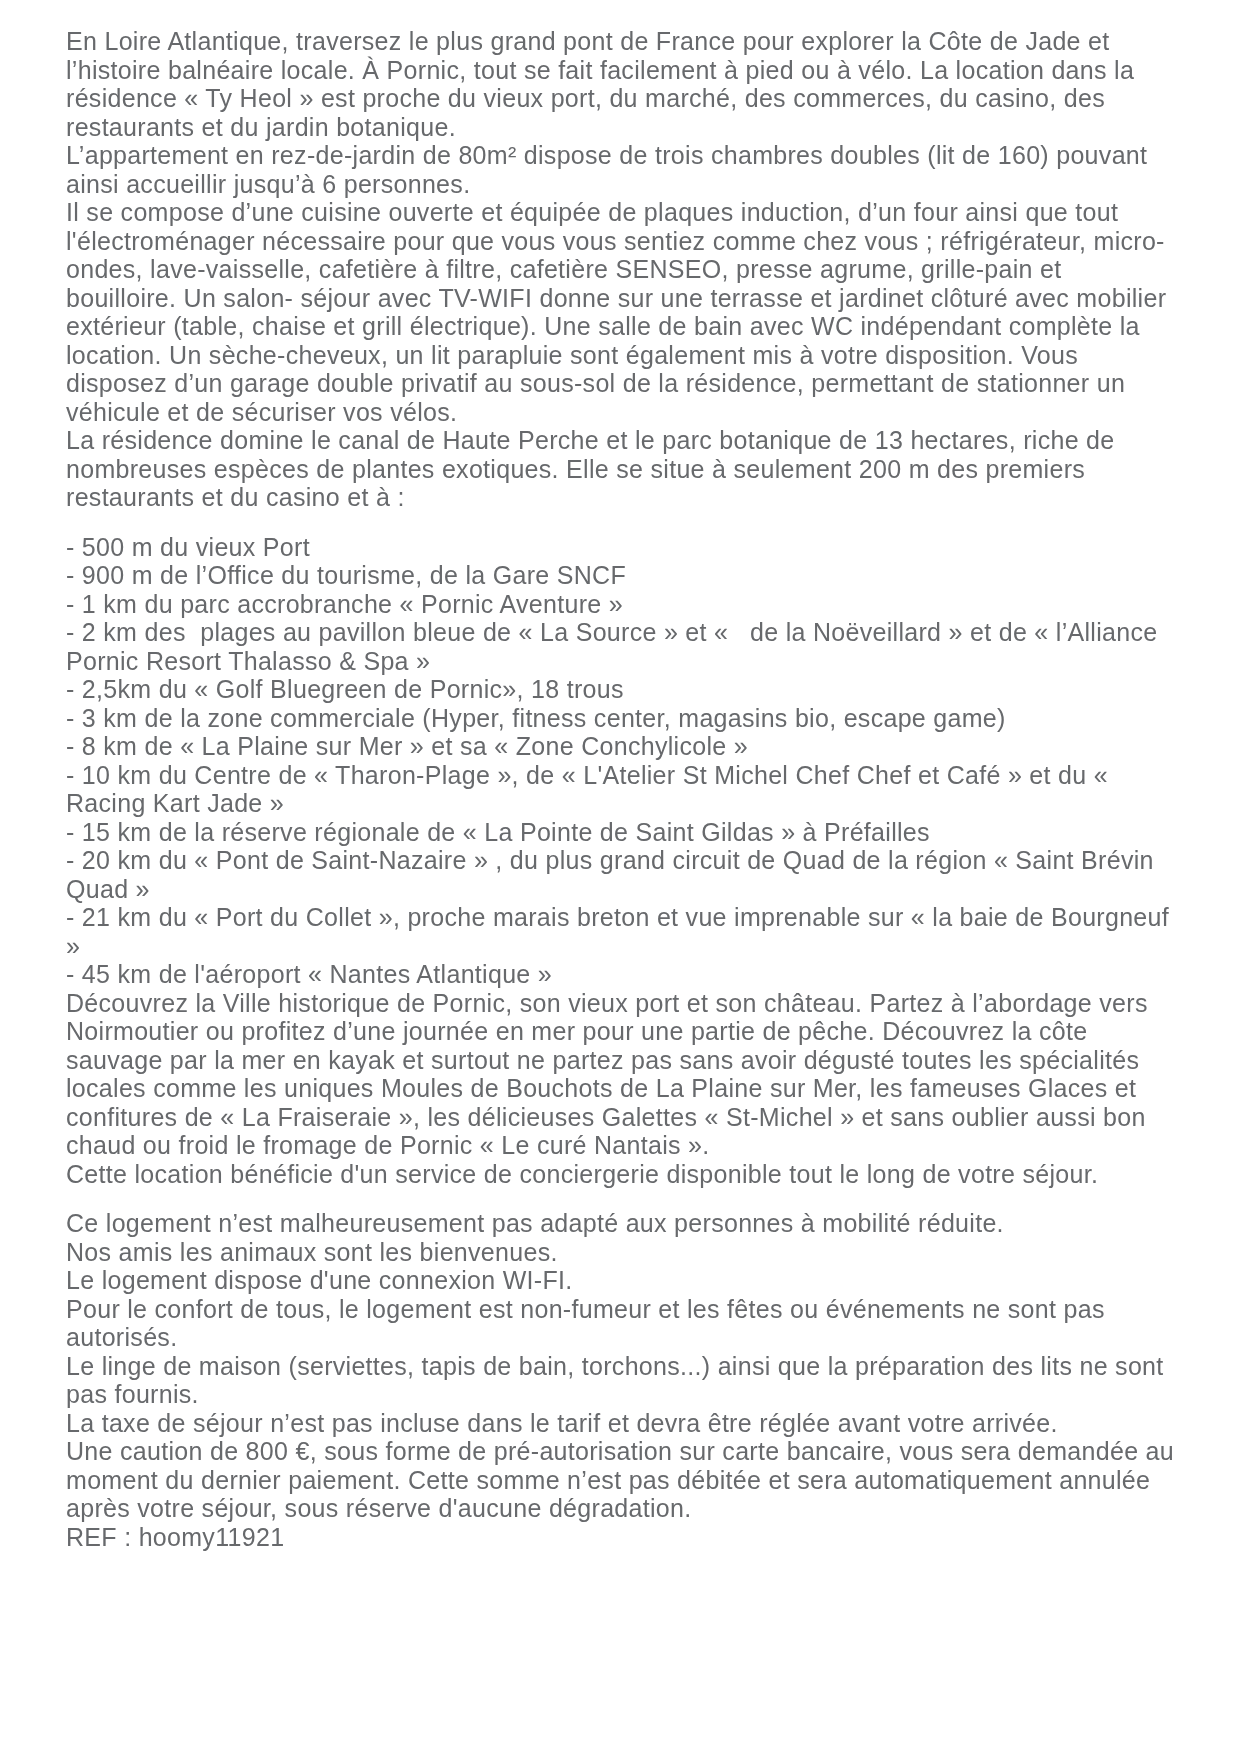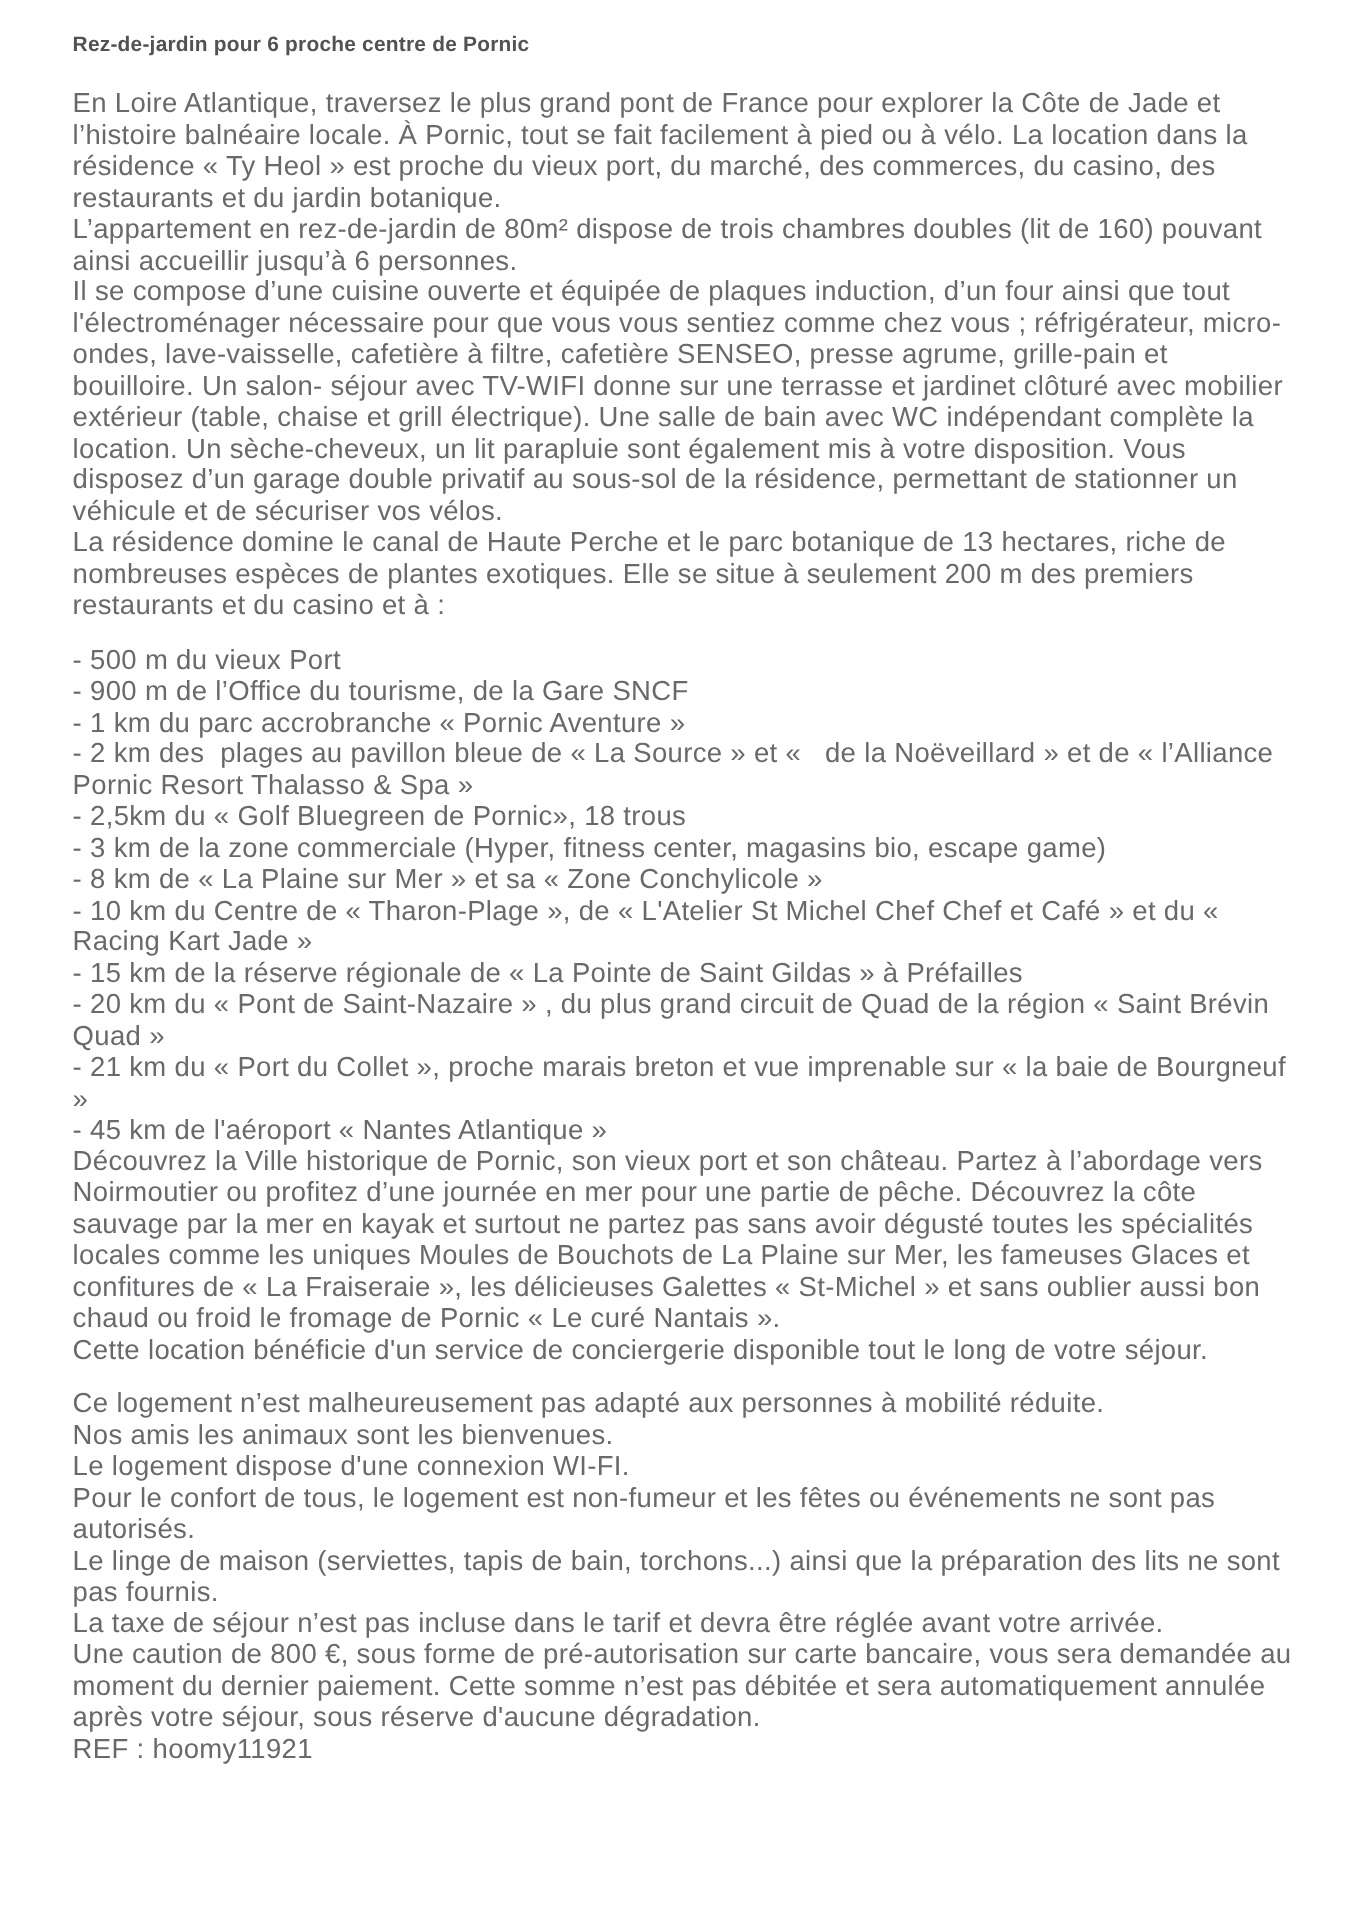--- a/index.html
+++ b/index.html
@@ -39,21 +39,20 @@
     word-wrap: break-word;
   }
   .para:last-child {
     margin-bottom: 0;
   }
 </style>
 </head>
 <body>
 
 <main class="doc">
-  <h1 class="title">Rez-de-jardin pour 6 proche centre de Pornic</h1>
   <div class="body-text" id="doc-body">
       <p class="para">En Loire Atlantique, traversez le plus grand pont de France pour explorer la Côte de Jade et l’histoire balnéaire locale. À Pornic, tout se fait facilement à pied ou à vélo. La location dans la résidence « Ty Heol » est proche du vieux port, du marché, des commerces, du casino, des restaurants et du jardin botanique.
 L’appartement en rez-de-jardin de 80m² dispose de trois chambres doubles (lit de 160) pouvant ainsi accueillir jusqu’à 6 personnes.
 Il se compose d’une cuisine ouverte et équipée de plaques induction, d’un four ainsi que tout l'électroménager nécessaire pour que vous vous sentiez comme chez vous ; réfrigérateur, micro-ondes, lave-vaisselle, cafetière à filtre, cafetière SENSEO, presse agrume, grille-pain et bouilloire. Un salon- séjour avec TV-WIFI donne sur une terrasse et jardinet clôturé avec mobilier extérieur (table, chaise et grill électrique). Une salle de bain avec WC indépendant complète la location. Un sèche-cheveux, un lit parapluie sont également mis à votre disposition. Vous disposez d’un garage double privatif au sous-sol de la résidence, permettant de stationner un véhicule et de sécuriser vos vélos.
 La résidence domine le canal de Haute Perche et le parc botanique de 13 hectares, riche de nombreuses espèces de plantes exotiques. Elle se situe à seulement 200 m des premiers restaurants et du casino et à :</p>
       <p class="para">- 500 m du vieux Port
 - 900 m de l’Office du tourisme, de la Gare SNCF
 - 1 km du parc accrobranche « Pornic Aventure »
 - 2 km des  plages au pavillon bleue de « La Source » et «   de la Noëveillard » et de « l’Alliance Pornic Resort Thalasso &amp; Spa »
 - 2,5km du « Golf Bluegreen de Pornic», 18 trous

